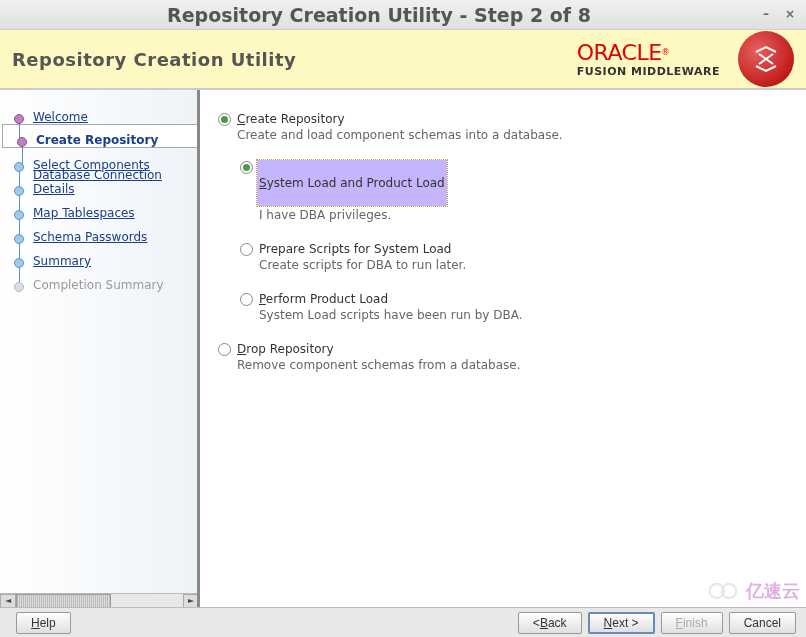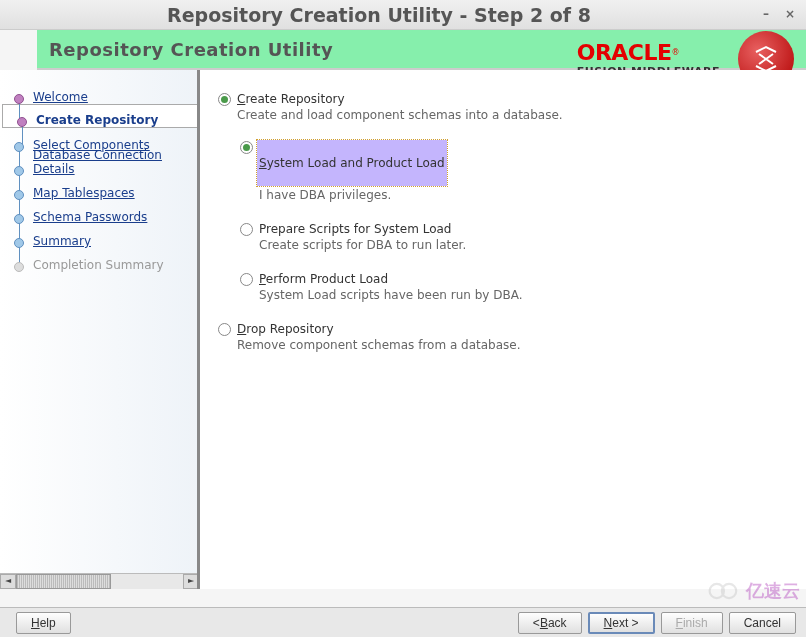--- a/index.html
+++ b/index.html
@@ -2,24 +2,24 @@
 <html><head>
   <meta charset="utf-8">
   <style>
     * { margin: 0; padding: 0; box-sizing: border-box; }
     body { font-family: "DejaVu Sans", Arial, sans-serif; font-size: 12px; color: #333; background: #f5f5f5; width: 806px; height: 637px; overflow: hidden; position: relative; }
     
     .titlebar { height: 30px; background: linear-gradient(to bottom, #f0f0f0, #e0e0e0); display: flex; align-items: center; padding: 0 8px; border-bottom: 1px solid #ccc; }
     .titlebar-title { flex: 1; text-align: center; font-weight: bold; color: #555; font-size: 19px; }
     .titlebar-btn { width: 16px; height: 16px; margin-left: 8px; text-align: center; line-height: 14px; cursor: pointer; color: #666; font-weight: bold; }
     
-    .header { height: 40px; background: #86efac; display: flex; align-items: center; padding: 0 12px; border-bottom: 2px solid #ccc; position: relative; margin-left: 37px; }
+    .header { height: 60px; background: #fef9c3; display: flex; align-items: center; padding: 0 12px; border-bottom: 2px solid #ccc; position: relative; }
     .header-title { font-size: 18px; font-weight: bold; color: #555; letter-spacing: 0.5px; }
     .header-branding { position: absolute; right: 0; top: 0; height: 58px; display: flex; align-items: center; padding-right: 12px; }
-    .oracle-logo { font-size: 22px; font-weight: bold; color: #e40000; letter-spacing: -0.5px; }
+    .oracle-logo { font-size: 22px; font-weight: normal; color: #e40000; letter-spacing: -0.5px; }
     .oracle-tm { font-size: 8px; vertical-align: super; color: #e40000; }
     .oracle-sub { font-size: 11px; font-weight: bold; color: #333; letter-spacing: 0.5px; }
     .oracle-circle { width: 56px; height: 56px; margin-left: 18px; background: radial-gradient(circle at 35% 35%, #e86060, #b10000); border-radius: 50%; display: flex; align-items: center; justify-content: center; }
     .oracle-circle svg { width: 30px; height: 30px; }
     
     .main { display: flex; height: 519px; }
     
     .sidebar { width: 200px; background: linear-gradient(to right, #fff 0%, #eef3f8 100%); border-right: 1px solid #999; position: relative; overflow: hidden; }
     .steps { padding: 10px 0 0 0; }
     .step-row { display: flex; align-items: flex-end; height: 24px; padding-left: 14px; position: relative; }

